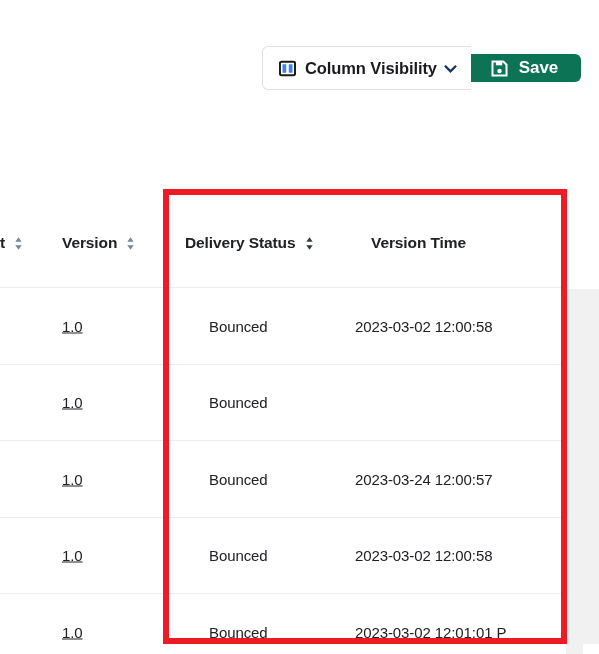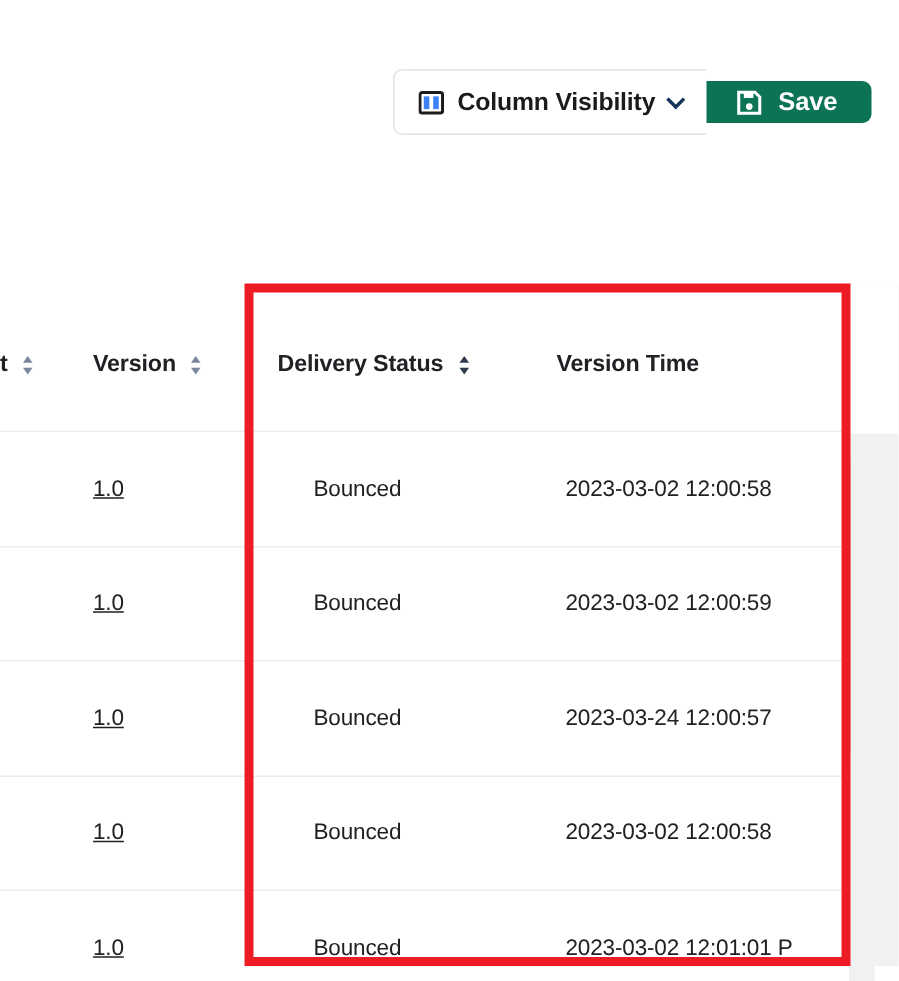--- a/index.html
+++ b/index.html
@@ -137,21 +137,21 @@
 
   
   .c-first  { left: 0px; }
   .c-ver    { left: 62px; text-align: right; }
   .c-status { left: 185px; justify-content: center; }
   .c-time   { left: 371px; }
   .c-last   { left: 580px; }
 
   .v-ver    { left: 62px; text-decoration: underline; }
   .v-status { left: 185px; margin-left: 24px; }
-  .v-time   { left: 377px; }
+  .v-time   { left: 355px; }
 
   
   .scrollbar {
     position: absolute;
     left: 566px;
     top: 289px;
     width: 17px;
     height: 365px;
     background: #f1f1f1;
     z-index: 5;
@@ -294,21 +294,20 @@
 
   <div class="row">
     <span class="cell td-text v-ver">1.0</span>
     <span class="cell td-text v-status">Bounced</span>
     <span class="cell td-text v-time">2023-03-02 12:00:58</span>
   </div>
 
   <div class="row">
     <span class="cell td-text v-ver">1.0</span>
     <span class="cell td-text v-status">Bounced</span>
-    <span class="cell td-text v-time">2023-03-02 12:00:59</span>
   </div>
 
   <div class="row">
     <span class="cell td-text v-ver">1.0</span>
     <span class="cell td-text v-status">Bounced</span>
     <span class="cell td-text v-time">2023-03-24 12:00:57 </span>
   </div>
 
   <div class="row">
     <span class="cell td-text v-ver">1.0</span>

